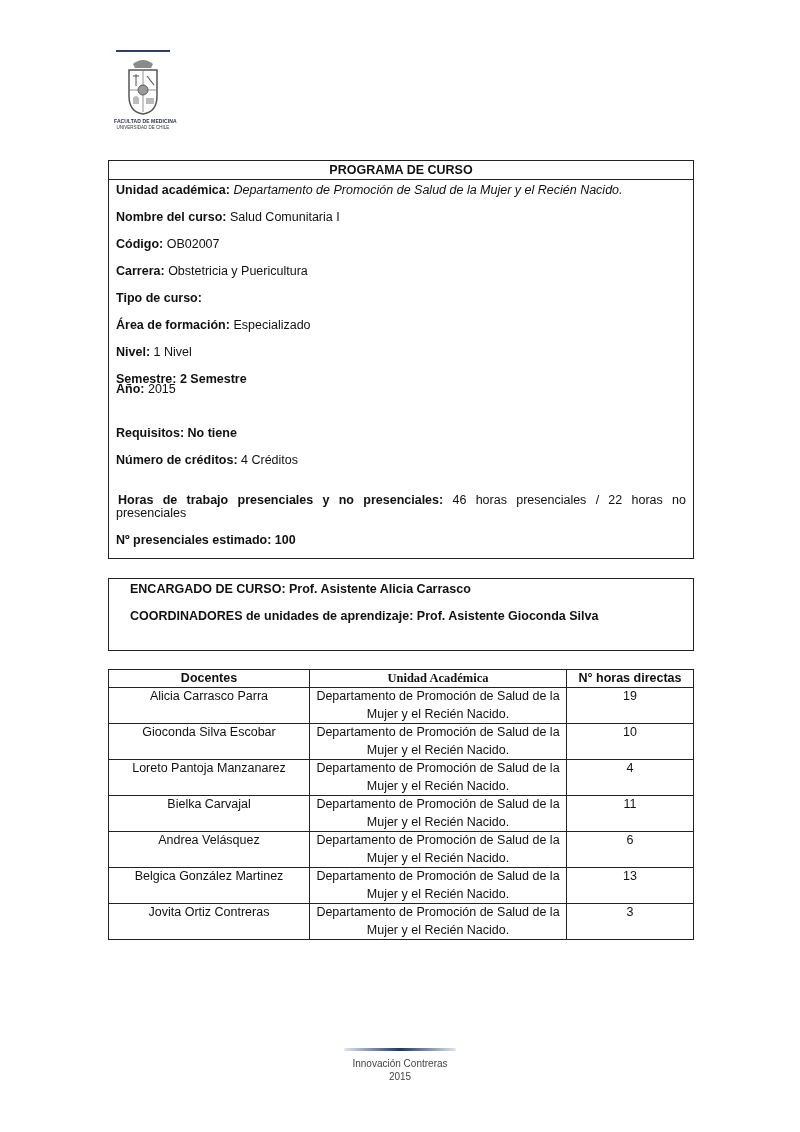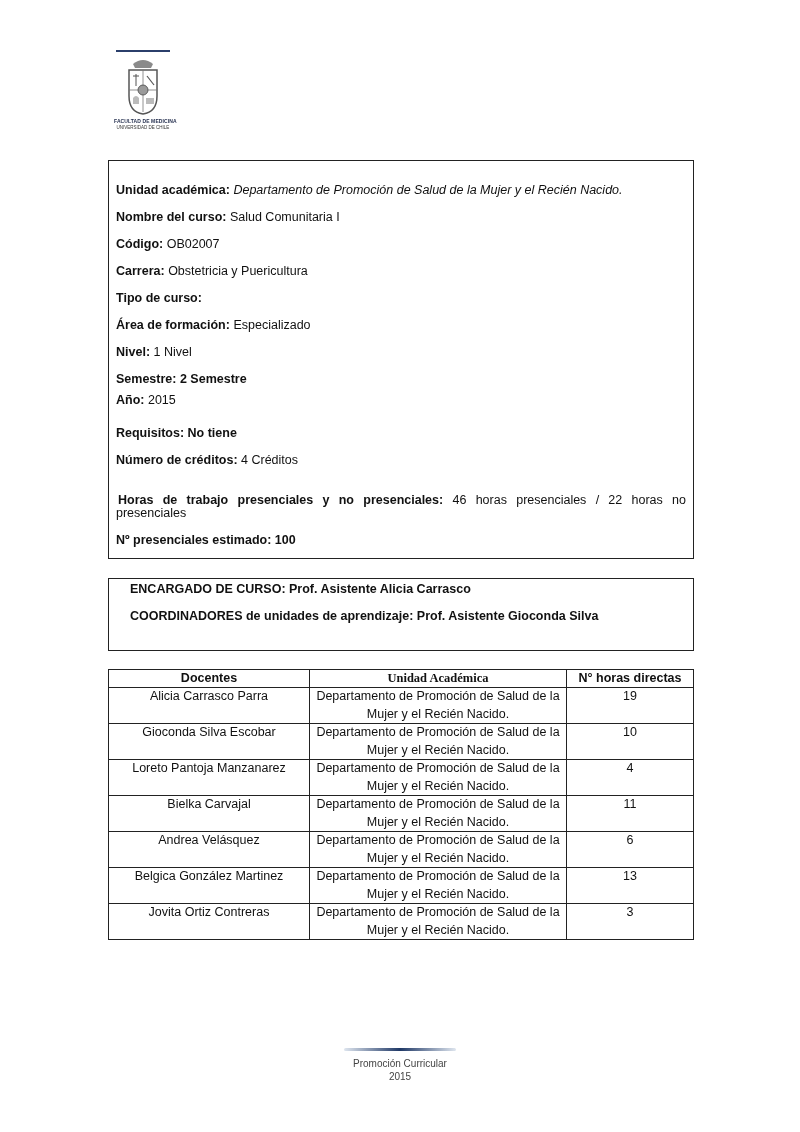--- a/index.html
+++ b/index.html
@@ -46,20 +46,21 @@
     <path d="M10 20 L16 20 M13 18 L13 30" stroke="#555" stroke-width="1"></path>
     <path d="M24 20 L31 29" stroke="#555" stroke-width="1.2"></path>
     <path d="M10 42 Q13 38 16 42 L16 48 L10 48 Z" fill="#bbb"></path>
     <rect x="23" y="42" width="8" height="6" fill="#bbb"></rect>
   </svg>
   <div class="l1">FACULTAD DE MEDICINA</div>
   <div class="l2">UNIVERSIDAD DE CHILE</div>
 </div>
 
 <div class="box prog">
+  <div class="head">PROGRAMA DE CURSO</div>
 
   <div class="field" style="top:22px">
     <span class="b">Unidad académica:</span>
     <span class="i">Departamento de Promoción de Salud de la Mujer y el Recién Nacido.</span>
   </div>
   <div class="field" style="top:49px">
     <span class="b">Nombre del curso:</span>
     <span>Salud Comunitaria I</span>
   </div>
   <div class="field" style="top:76px">
@@ -79,21 +80,21 @@
     <span>Especializado</span>
   </div>
   <div class="field" style="top:184px">
     <span class="b">Nivel:</span>
     <span>1 Nivel</span>
   </div>
   <div class="field" style="top:211px">
     <span class="b">Semestre:</span>
     <span class="b">2 Semestre</span>
   </div>
-  <div class="field" style="top:232px">
+  <div class="field" style="top:221px">
     <span class="b">Año:</span>
     <span>2015</span>
   </div>
   <div class="field" style="top:265px">
     <span class="b">Requisitos:</span>
     <span class="b">No tiene</span>
   </div>
   <div class="field" style="top:292px">
     <span class="b">Número de créditos:</span>
     <span>4 Créditos</span>
@@ -158,15 +159,15 @@
       <tr>
         <td>Jovita Ortiz Contreras</td>
         <td>Departamento de Promoción de Salud de la Mujer y el Recién Nacido.</td>
         <td>3</td>
       </tr>
     </tbody>
 </table>
 
 <div class="footer">
   <div class="bar"></div>
-  <div class="t1">Promoción Curricular</div>
+  <div class="t1">Innovación Contreras</div>
   <div class="t2">2015</div>
 </div>
 
 </body></html>

